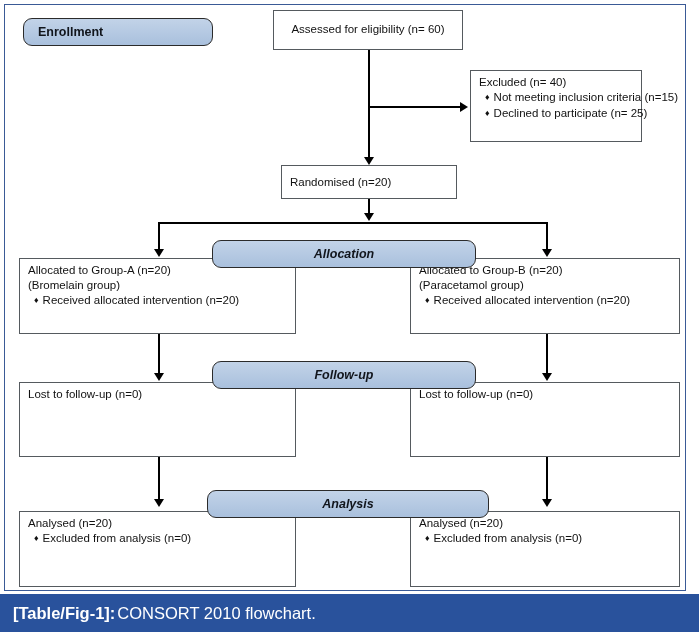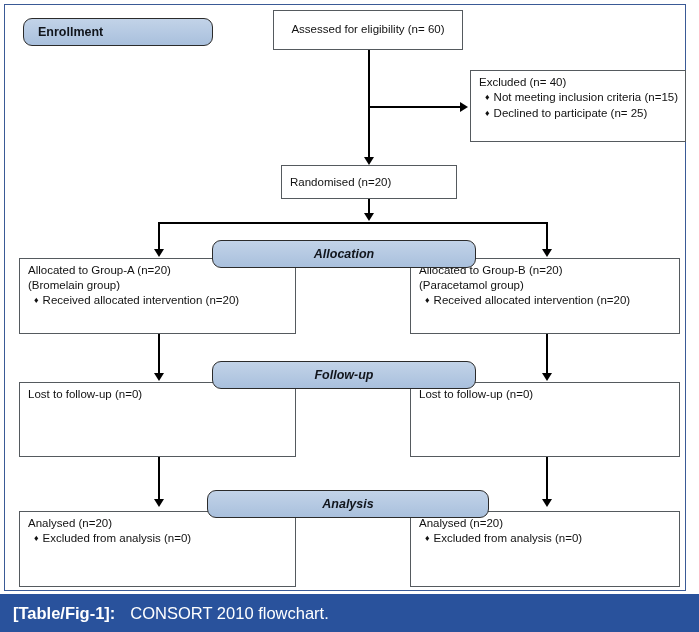--- a/index.html
+++ b/index.html
@@ -83,21 +83,21 @@
     left:0;top:594px;
     width:699px;height:38px;
     background:#29529c;
     color:#ffffff;
     display:flex;
     align-items:center;
     padding-left:13px;
     box-sizing:border-box;
     font-size:16.5px;
   }
-  .caption .tag{font-weight:bold;margin-right:15px;}
+  .caption .tag{font-weight:bold;margin-right:2px;}
 </style>
 </head>
 <body>
 
 <div id="fig">
 
   <div class="frame"></div>
 
   <div class="banner left" style="left:23px;top:18px;width:190px;height:28px;">
     <span>Enrollment</span>
@@ -105,21 +105,21 @@
 
   <div class="box" style="left:273px;top:10px;width:190px;height:40px;text-align:center;padding-top:11px;">
     <div class="ln">Assessed for eligibility (n= 60)</div>
   </div>
 
   <div class="vline" style="left:368px;top:50px;height:113px;"></div>
 
   <div class="hline" style="left:368px;top:106px;width:94px;"></div>
   <div class="arrowright" style="left:460px;top:102px;"></div>
 
-  <div class="box" style="left:470px;top:70px;width:216px;height:72px;">
+  <div class="box" style="left:470px;top:70px;width:172px;height:72px;">
     <div class="ln">Excluded (n= 40)</div>
     <div class="bul">Not meeting inclusion criteria (n=15)</div>
     <div class="bul">Declined to participate (n= 25)</div>
   </div>
 
   <div class="arrowdown" style="left:364px;top:157px;"></div>
 
   <div class="box" style="left:281px;top:165px;width:176px;height:34px;text-align:left;padding-top:9px;">
     <div class="ln">Randomised (n=20)</div>
   </div>

